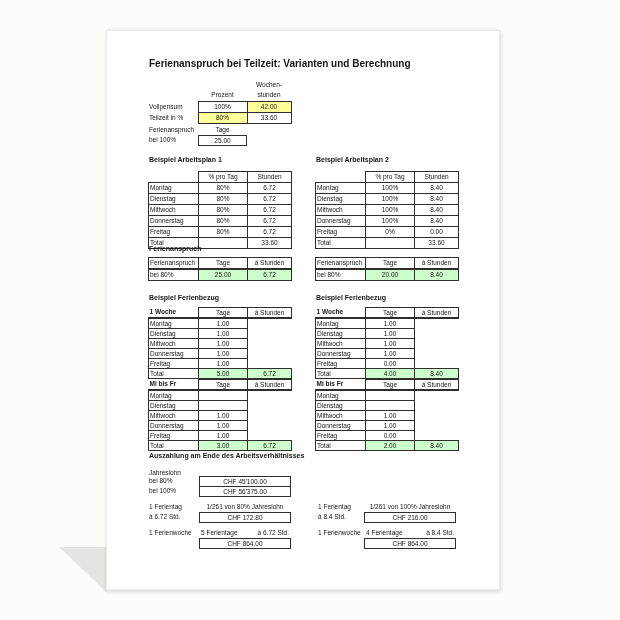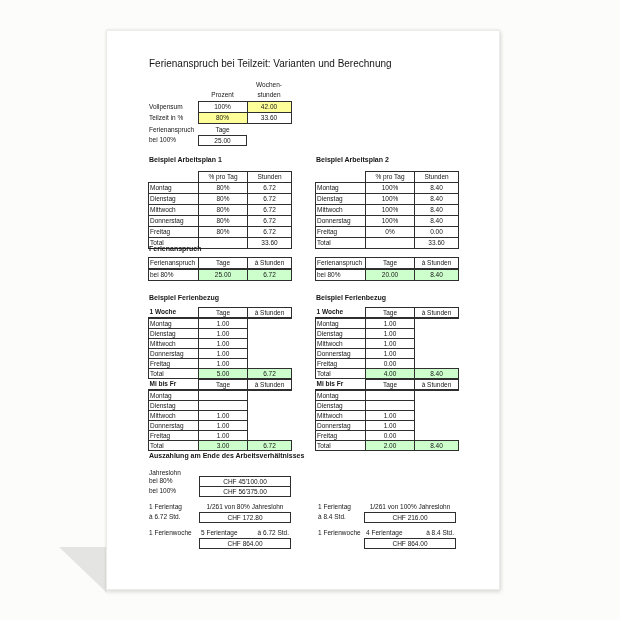--- a/index.html
+++ b/index.html
@@ -18,21 +18,21 @@
   .page{
     position:absolute;left:106px;top:30px;width:394px;height:560px;
     background:#ffffff;border:1px solid #ececea;box-sizing:border-box;
     box-shadow:0 -1px 2px rgba(0,0,0,0.05),1px 2px 4px rgba(0,0,0,0.14);
     z-index:1;
   }
   .abs{position:absolute;}
   .t{font-size:6.5px;line-height:10px;white-space:nowrap;}
   .bold{font-weight:bold;}
   .c{text-align:center;}
-  .title{position:absolute;left:42px;top:27px;font-size:10px;font-weight:normal;white-space:nowrap;}
+  .title{position:absolute;left:42px;top:27px;font-size:10px;font-weight:bold;white-space:nowrap;}
   .sechead{position:absolute;font-size:7px;font-weight:bold;white-space:nowrap;}
   table.grid{border-collapse:collapse;table-layout:fixed;position:absolute;}
   table.grid td{
     height:10px;padding:0 1px;font-size:6.5px;line-height:8px;
     white-space:nowrap;vertical-align:middle;
   }
   table.small td{height:9px;}
   td.b{border:1px solid #2e2e2e;}
   td.bb2{border-bottom:2px solid #2e2e2e;}
   td.bb2x{border-bottom-width:2px;}

